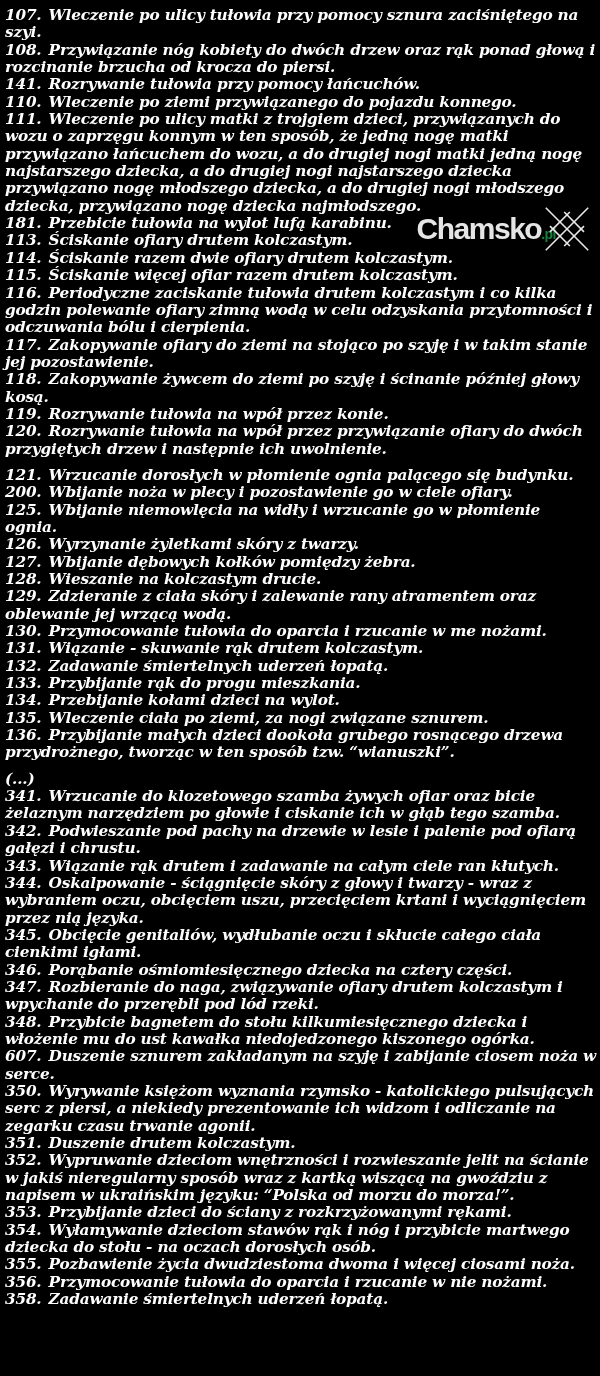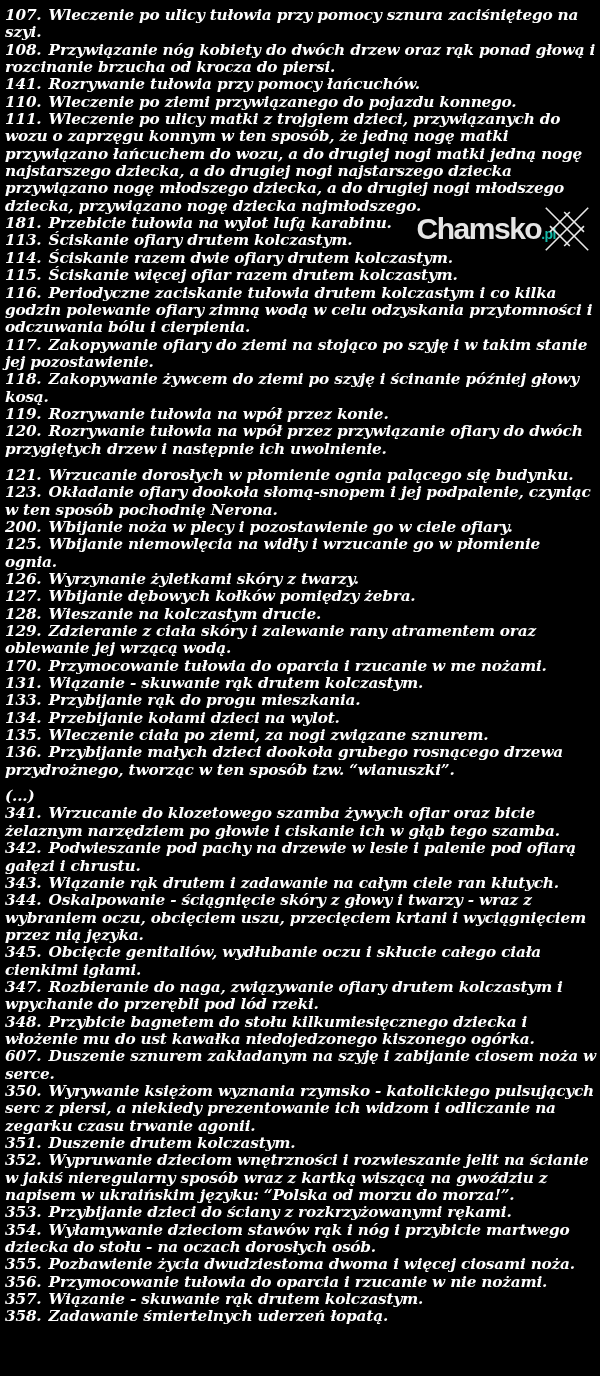--- a/index.html
+++ b/index.html
@@ -54,21 +54,21 @@
     font-style: normal;
     white-space: nowrap;
   }
   .wm-brand {
     color: #e5e5e5;
     font-weight: bold;
     font-size: 30px;
     letter-spacing: -1.5px;
   }
   .wm-tld {
-    color: #14b8a6;
+    color: #15803d;
     font-weight: bold;
     font-size: 14px;
     letter-spacing: -0.5px;
   }
   .wm-icon {
     position: absolute;
     top: 0;
     right: 0;
   }
 </style>
@@ -85,51 +85,51 @@
     <p><span class="item-number">113.</span> Ściskanie ofiary drutem kolczastym.</p>
     <p><span class="item-number">114.</span> Ściskanie razem dwie ofiary drutem kolczastym.</p>
     <p><span class="item-number">115.</span> Ściskanie więcej ofiar razem drutem kolczastym.</p>
     <p><span class="item-number">116.</span> Periodyczne zaciskanie tułowia drutem kolczastym i co kilka godzin polewanie ofiary zimną wodą w celu odzyskania przytomności i odczuwania bólu i cierpienia.</p>
     <p><span class="item-number">117.</span> Zakopywanie ofiary do ziemi na stojąco po szyję i w takim stanie jej pozostawienie.</p>
     <p><span class="item-number">118.</span> Zakopywanie żywcem do ziemi po szyję i ścinanie później głowy kosą.</p>
     <p><span class="item-number">119.</span> Rozrywanie tułowia na wpół przez konie.</p>
     <p><span class="item-number">120.</span> Rozrywanie tułowia na wpół przez przywiązanie ofiary do dwóch przygiętych drzew i następnie ich uwolnienie.</p>
     <div class="spacer"></div>
     <p><span class="item-number">121.</span> Wrzucanie dorosłych w płomienie ognia palącego się budynku.</p>
-    <p><span class="item-number">123.</span> Okładanie ofiary dookoła słomą-snopem i jej podpalenie, czyniąc w ten sposób pochodnię Nerona.</p>
     <p><span class="item-number">200.</span> Wbijanie noża w plecy i pozostawienie go w ciele ofiary.</p>
     <p><span class="item-number">125.</span> Wbijanie niemowlęcia na widły i wrzucanie go w płomienie ognia.</p>
     <p><span class="item-number">126.</span> Wyrzynanie żyletkami skóry z twarzy.</p>
     <p><span class="item-number">127.</span> Wbijanie dębowych kołków pomiędzy żebra.</p>
     <p><span class="item-number">128.</span> Wieszanie na kolczastym drucie.</p>
     <p><span class="item-number">129.</span> Zdzieranie z ciała skóry i zalewanie rany atramentem oraz oblewanie jej wrzącą wodą.</p>
-    <p><span class="item-number">170.</span> Przymocowanie tułowia do oparcia i rzucanie w me nożami.</p>
+    <p><span class="item-number">130.</span> Przymocowanie tułowia do oparcia i rzucanie w me nożami.</p>
     <p><span class="item-number">131.</span> Wiązanie - skuwanie rąk drutem kolczastym.</p>
+    <p><span class="item-number">132.</span> Zadawanie śmiertelnych uderzeń łopatą.</p>
     <p><span class="item-number">133.</span> Przybijanie rąk do progu mieszkania.</p>
     <p><span class="item-number">134.</span> Przebijanie kołami dzieci na wylot.</p>
     <p><span class="item-number">135.</span> Wleczenie ciała po ziemi, za nogi związane sznurem.</p>
     <p><span class="item-number">136.</span> Przybijanie małych dzieci dookoła grubego rosnącego drzewa przydrożnego, tworząc w ten sposób tzw. “wianuszki”.</p>
     <div class="spacer"></div>
     <p>(...)</p>
     <p><span class="item-number">341.</span> Wrzucanie do klozetowego szamba żywych ofiar oraz bicie żelaznym narzędziem po głowie i ciskanie ich w głąb tego szamba.</p>
     <p><span class="item-number">342.</span> Podwieszanie pod pachy na drzewie w lesie i palenie pod ofiarą gałęzi i chrustu.</p>
     <p><span class="item-number">343.</span> Wiązanie rąk drutem i zadawanie na całym ciele ran kłutych.</p>
     <p><span class="item-number">344.</span> Oskalpowanie - ściągnięcie skóry z głowy i twarzy - wraz z wybraniem oczu, obcięciem uszu, przecięciem krtani i wyciągnięciem przez nią języka.</p>
     <p><span class="item-number">345.</span> Obcięcie genitaliów, wydłubanie oczu i skłucie całego ciała cienkimi igłami.</p>
+    <p><span class="item-number">346.</span> Porąbanie ośmiomiesięcznego dziecka na cztery części.</p>
     <p><span class="item-number">347.</span> Rozbieranie do naga, związywanie ofiary drutem kolczastym i wpychanie do przerębli pod lód rzeki.</p>
     <p><span class="item-number">348.</span> Przybicie bagnetem do stołu kilkumiesięcznego dziecka i włożenie mu do ust kawałka niedojedzonego kiszonego ogórka.</p>
     <p><span class="item-number">607.</span> Duszenie sznurem zakładanym na szyję i zabijanie ciosem noża w serce.</p>
     <p><span class="item-number">350.</span> Wyrywanie księżom wyznania rzymsko - katolickiego pulsujących serc z piersi, a niekiedy prezentowanie ich widzom i odliczanie na zegarku czasu trwanie agonii.</p>
     <p><span class="item-number">351.</span> Duszenie drutem kolczastym.</p>
     <p><span class="item-number">352.</span> Wypruwanie dzieciom wnętrzności i rozwieszanie jelit na ścianie w jakiś nieregularny sposób wraz z kartką wiszącą na gwoździu z napisem w ukraińskim języku: “Polska od morzu do morza!”.</p>
     <p><span class="item-number">353.</span> Przybijanie dzieci do ściany z rozkrzyżowanymi rękami.</p>
     <p><span class="item-number">354.</span> Wyłamywanie dzieciom stawów rąk i nóg i przybicie martwego dziecka do stołu - na oczach dorosłych osób.</p>
     <p><span class="item-number">355.</span> Pozbawienie życia dwudziestoma dwoma i więcej ciosami noża.</p>
     <p><span class="item-number">356.</span> Przymocowanie tułowia do oparcia i rzucanie w nie nożami.</p>
-    <p><span class="item-number">357.</span> Wiązanie - skuwanie rąk drutem kolczastym.</p>
     <p><span class="item-number">358.</span> Zadawanie śmiertelnych uderzeń łopatą.</p>
   </div>
 
 <div class="watermark">
   <span class="wm-text">
     <span class="wm-brand">Chamsko</span><span class="wm-tld">.pl</span>
   </span>
   <svg class="wm-icon" width="66" height="66" viewBox="0 0 66 66">
     <g transform="rotate(45 33 33)" stroke="#e8e8e8" stroke-width="1.6" fill="none">
 

